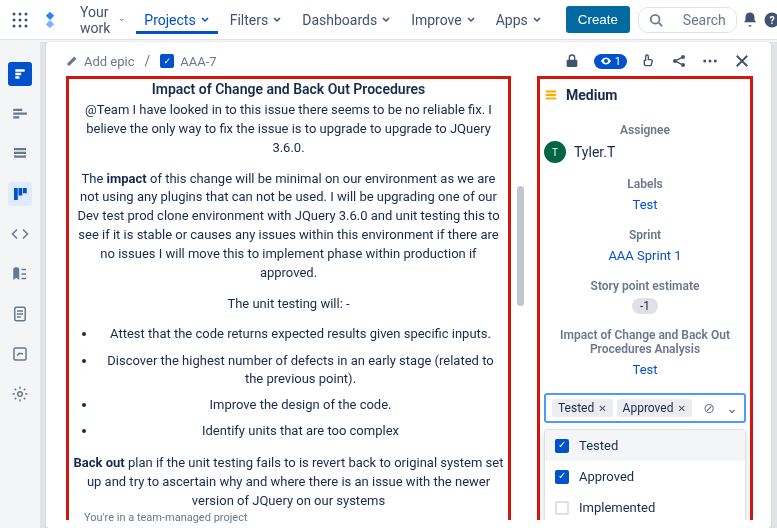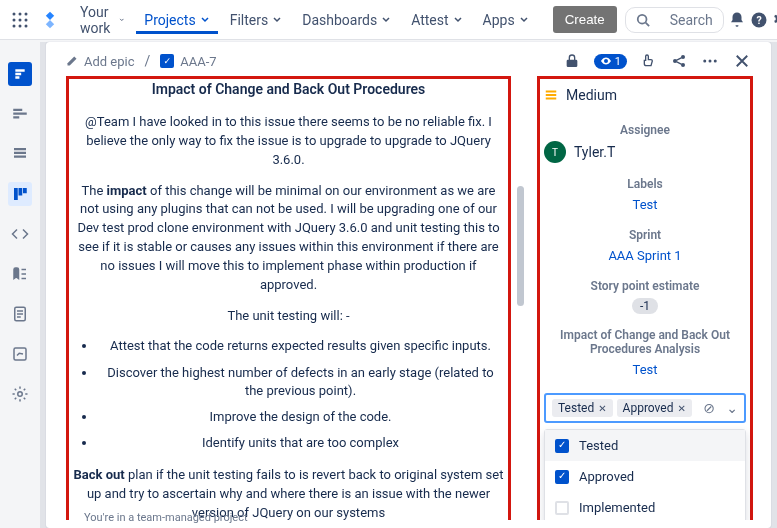--- a/index.html
+++ b/index.html
@@ -2,21 +2,21 @@
 <html><head>
 <meta charset="utf-8">
 <style>
 * { box-sizing: border-box; margin: 0; padding: 0; }
 body { font-family: -apple-system, BlinkMacSystemFont, "Segoe UI", Roboto, sans-serif; font-size: 14px; color: #172b4d; background: #f4f5f7; }
 .top-nav { height: 40px; background: #fff; border-bottom: 1px solid #dfe1e6; display: flex; align-items: center; padding: 0 12px; gap: 4px; }
 .apps-icon { width:24px; height:24px; display:flex; align-items:center; justify-content:center; cursor:pointer; }
 .nav-logo { color:#2684ff; margin:0 8px; }
 .nav-item { padding: 6px 8px; color:#42526e; cursor:pointer; display:flex; align-items:center; gap:4px; }
 .nav-item.active { color:#0052cc; border-bottom:3px solid #0052cc; padding-bottom:3px; }
-.create-btn { background:#737373; color:#fff; border:none; border-radius:3px; padding:6px 12px; margin-left:12px; cursor:pointer; }
+.create-btn { background:#0369a1; color:#fff; border:none; border-radius:3px; padding:6px 12px; margin-left:12px; cursor:pointer; }
 .nav-spacer { flex:1; }
 .search-box { border:1px solid #dfe1e6; border-radius:10px; padding:4px 10px; display:flex; align-items:center; gap:20px; color:#6b778c; width:160px;}
 .nav-icon { width:28px; height:28px; display:flex; align-items:center; justify-content:center; color:#42526e; cursor:pointer; border-radius:50%; }
 
 .left-rail { position:absolute; left:0; top:42px; bottom:0; width:40px; background:#f4f5f7; display:flex; flex-direction:column; align-items:center; padding-top:20px; gap:16px; }
 .rail-icon { width:24px; height:24px; color:#6b778c; display:flex; align-items:center; justify-content:center; cursor:pointer; border-radius:3px;}
 .rail-icon.active { background:#deebff; color:#0052cc; }
 .rail-icon svg{width:18px;height:18px;}
 .proj-badge { width:24px;height:24px;background:#0052cc;color:#fff;border-radius:3px;display:flex;align-items:center;justify-content:center;font-size:11px;}
 
@@ -28,28 +28,28 @@
 .issue-key { color:#6b778c; font-size:13px; display:flex; align-items:center; gap:6px; cursor:pointer;}
 .issue-icon { width:14px;height:14px;background:#0052cc;border-radius:2px;display:flex;align-items:center;justify-content:center;color:#fff;font-size:9px;}
 .hdr-spacer{flex:1;}
 .hdr-actions{display:flex;align-items:center;gap:14px;}
 .hdr-act{color:#42526e;cursor:pointer;display:flex;align-items:center;gap:4px;}
 .watch-count{background:#0052cc;color:#fff;border-radius:10px;padding:1px 6px;font-size:11px;display:flex;align-items:center;gap:3px;}
 
 .modal-body { flex:1; display:flex; overflow:hidden; padding:0 6px 8px 6px;}
 .main-col { flex:1; overflow-y:auto; padding:0 14px; position:relative;}
 .main-box { border:3px solid #d3170f; padding:2px 4px 8px 4px; }
-.desc-title { font-weight:600; font-size:14px; color:#172b4d; margin-bottom:16px;}
+.desc-title { font-weight:600; font-size:14px; color:#172b4d; margin-bottom:4px;}
 .desc p { margin-bottom:12px; line-height:1.45; font-size:13px; color:#172b4d;}
 .desc ul { margin:4px 0 14px 24px; }
 .desc li { margin-bottom:8px; font-size:13px; line-height:1.4;}
 
 .side-col { width:240px; overflow-y:auto; padding:0 12px; position:relative;}
 .side-box { border:3px solid #d3170f; padding:2px 4px 8px 4px;}
-.priority-row{display:flex;align-items:center;gap:8px;padding:6px 0;}
+.priority-row{display:flex;align-items:center;gap:8px;padding:6px 0;font-weight:bold;}
 .prio-icon{color:#ffab00;}
 .field-group{margin-top:14px;}
 .field-label{font-size:12px;font-weight:600;color:#6b778c;margin-bottom:4px;}
 .assignee-row{display:flex;align-items:center;gap:8px;}
 .assignee-avatar{width:22px;height:22px;border-radius:50%;background:#006644;color:#fff;display:flex;align-items:center;justify-content:center;font-size:10px;}
 .lbl-tag{color:#0052cc;font-size:13px;padding:2px 0;}
 .sp-badge{background:#dfe1e6;border-radius:10px;padding:1px 8px;font-size:12px;display:inline-block;}
 .testing-select{border:2px solid #4c9aff;border-radius:3px;padding:4px 6px;display:flex;align-items:center;flex-wrap:wrap;gap:4px;margin-top:4px;}
 .tag-chip{background:#ebecf0;border-radius:3px;padding:2px 6px;font-size:12px;display:inline-flex;align-items:center;gap:4px;}
 .tag-x{font-size:10px;color:#42526e;cursor:pointer;}
@@ -108,21 +108,21 @@
         <path d="M2 3l3 3 3-3" stroke="#42526e" fill="none" stroke-width="1.5"></path>
       </svg>
     </div>
   <div class="nav-item">
       <span>Dashboards</span>
       <svg width="10" height="10" viewBox="0 0 10 10">
         <path d="M2 3l3 3 3-3" stroke="#42526e" fill="none" stroke-width="1.5"></path>
       </svg>
     </div>
   <div class="nav-item">
-      <span>Attest</span>
+      <span>Improve</span>
       <svg width="10" height="10" viewBox="0 0 10 10">
         <path d="M2 3l3 3 3-3" stroke="#42526e" fill="none" stroke-width="1.5"></path>
       </svg>
     </div>
   <div class="nav-item">
       <span>Apps</span>
       <svg width="10" height="10" viewBox="0 0 10 10">
         <path d="M2 3l3 3 3-3" stroke="#42526e" fill="none" stroke-width="1.5"></path>
       </svg>
     </div>

